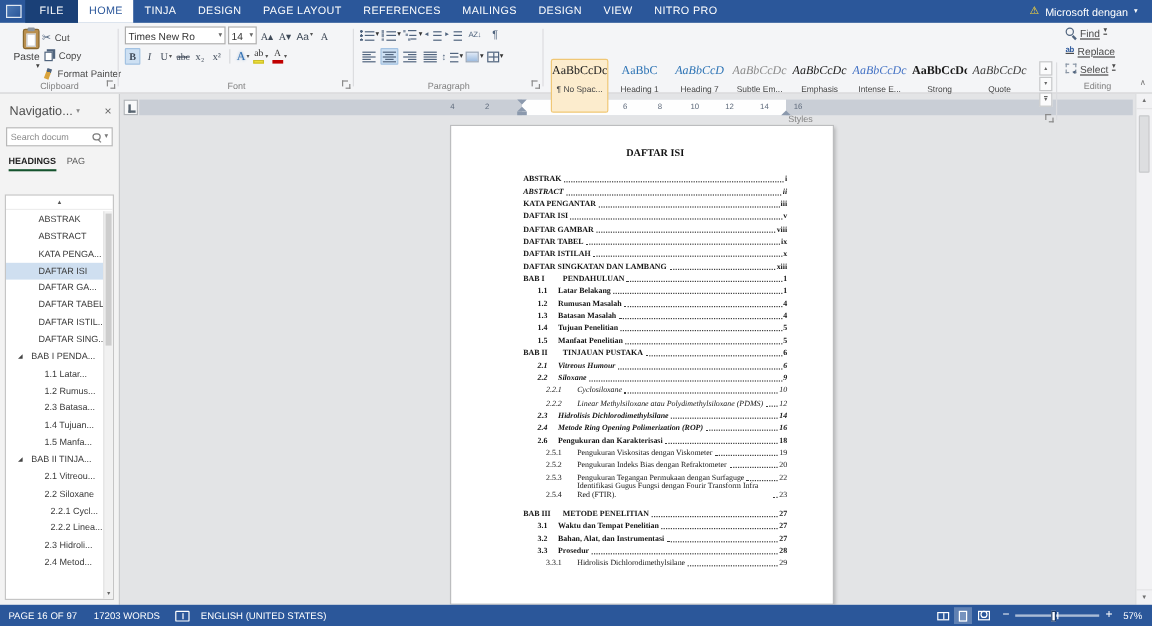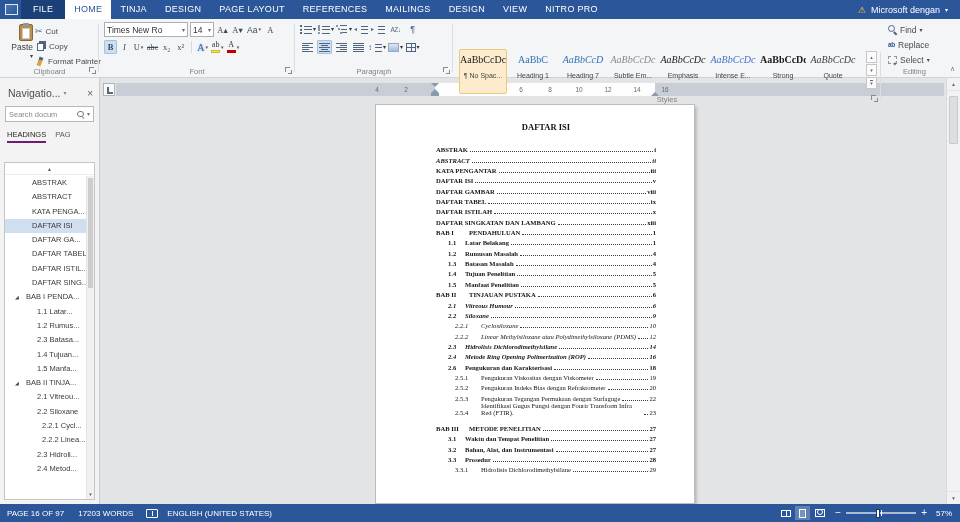--- a/index.html
+++ b/index.html
@@ -87,21 +87,21 @@
 .style-card[data-variant="h7"] .sample{color:#2e74b5;font-style:italic;}
 .style-card[data-variant="subtle"] .sample{color:#8a8a8a;font-style:italic;}
 .style-card[data-variant="emphasis"] .sample{font-style:italic;}
 .style-card[data-variant="intense"] .sample{color:#4472c4;font-style:italic;}
 .style-card[data-variant="strong"] .sample{font-weight:bold;}
 .style-card[data-variant="quote"] .sample{font-style:italic;color:#404040;}
 .styles-scroll{position:absolute;right:4px;top:4px;width:11px;display:flex;flex-direction:column;gap:1px;}
 .sg-btn{height:12px;border:1px solid #c6c7c9;background:#fbfbfc;font-size:5px;color:#666;display:flex;align-items:center;justify-content:center;}
 .sg-more-inner{border-top:1px solid #666;font-size:5px;line-height:1;}
 .ed-rows{position:absolute;left:7px;top:4px;display:flex;flex-direction:column;gap:2px;}
-.ed-row{display:flex;align-items:center;gap:3px;height:13px;font-size:8.5px;color:#4a4a4a;white-space:nowrap;}
+.ed-row{display:flex;align-items:flex-start;gap:3px;height:13px;font-size:8.5px;color:#4a4a4a;white-space:nowrap;text-decoration:underline;}
 .ico-find{position:relative;width:9px;height:9px;}
 .ico-find::before{content:"";position:absolute;left:0;top:0;width:5px;height:5px;border:1px solid #50647e;border-radius:50%;}
 .ico-find::after{content:"";position:absolute;left:6px;top:6px;width:4px;height:1.5px;background:#50647e;transform:rotate(45deg);transform-origin:left center;}
 .ico-replace{font-size:6.5px;color:#2b579a;font-weight:bold;letter-spacing:-.3px;}
 .ico-select{position:relative;width:9px;height:8px;border:1px dashed #8b97a6;}
 .ico-select::after{content:"▲";position:absolute;right:-2px;bottom:-3px;font-size:5px;color:#50647e;transform:rotate(40deg);}
 .ribbon-collapse{position:absolute;right:5px;bottom:4px;font-size:7px;color:#777;}
 
 
 .navpane{position:absolute;left:0;top:78px;width:100px;height:426px;background:#f3f3f3;border-right:1px solid #c9cacc;z-index:3;}
@@ -109,21 +109,21 @@
 .nav-title .caret{color:#888;}
 .nav-title .close{margin-left:auto;font-size:10px;color:#666;}
 .nav-search{margin:7px 5px 0 5px;height:16px;background:#fff;border:1px solid #b8b8b8;display:flex;align-items:center;padding:0 3px;gap:2px;}
 .nav-search .ph{font-size:7.5px;color:#8a8a8a;flex:1;overflow:hidden;white-space:nowrap;}
 .mag{position:relative;width:8px;height:8px;flex:none;}
 .mag::before{content:"";position:absolute;left:.5px;top:.5px;width:4.5px;height:4.5px;border:1px solid #7c7c7c;border-radius:50%;}
 .mag::after{content:"";position:absolute;left:5.5px;top:5.5px;width:3px;height:1px;background:#7c7c7c;transform:rotate(45deg);transform-origin:left center;}
 .nav-search .caret{color:#777;}
 .nav-tabs{display:flex;gap:9px;margin:8px 0 0 7px;font-size:7.5px;color:#5a5a5a;overflow:hidden;white-space:nowrap;}
 .nav-tab{padding-bottom:2px;}
-.nav-tab[data-active="true"]{color:#1f1f1f;font-weight:normal;border-bottom:2px solid #701a75;}
+.nav-tab[data-active="true"]{color:#1f1f1f;font-weight:bold;border-bottom:2px solid #14532d;}
 .nav-list{position:absolute;left:4px;right:4px;top:84px;bottom:4px;background:#fff;border:1px solid #c5c5c5;overflow:hidden;font-size:7.5px;}
 .nav-scrollup{height:12px;border-bottom:1px solid #ededed;display:flex;align-items:center;justify-content:center;font-size:5px;color:#555;}
 .nav-items{position:absolute;top:13px;left:0;right:8px;bottom:0;overflow:hidden;}
 .nav-item{position:relative;height:14.3px;line-height:14.3px;white-space:nowrap;color:#3a3a3a;overflow:hidden;}
 .nav-item[data-sel="true"]{background:#cfdff0;}
 .nav-item[data-lvl="0"]{padding-left:27px;}
 .nav-item[data-lvl="bab"]{padding-left:21px;}
 .nav-item[data-lvl="1"]{padding-left:32px;}
 .nav-item[data-lvl="2"]{padding-left:37px;}
 .nav-item[data-exp="true"]::before{content:"◢";position:absolute;left:10px;top:0;font-size:5px;color:#444;}

